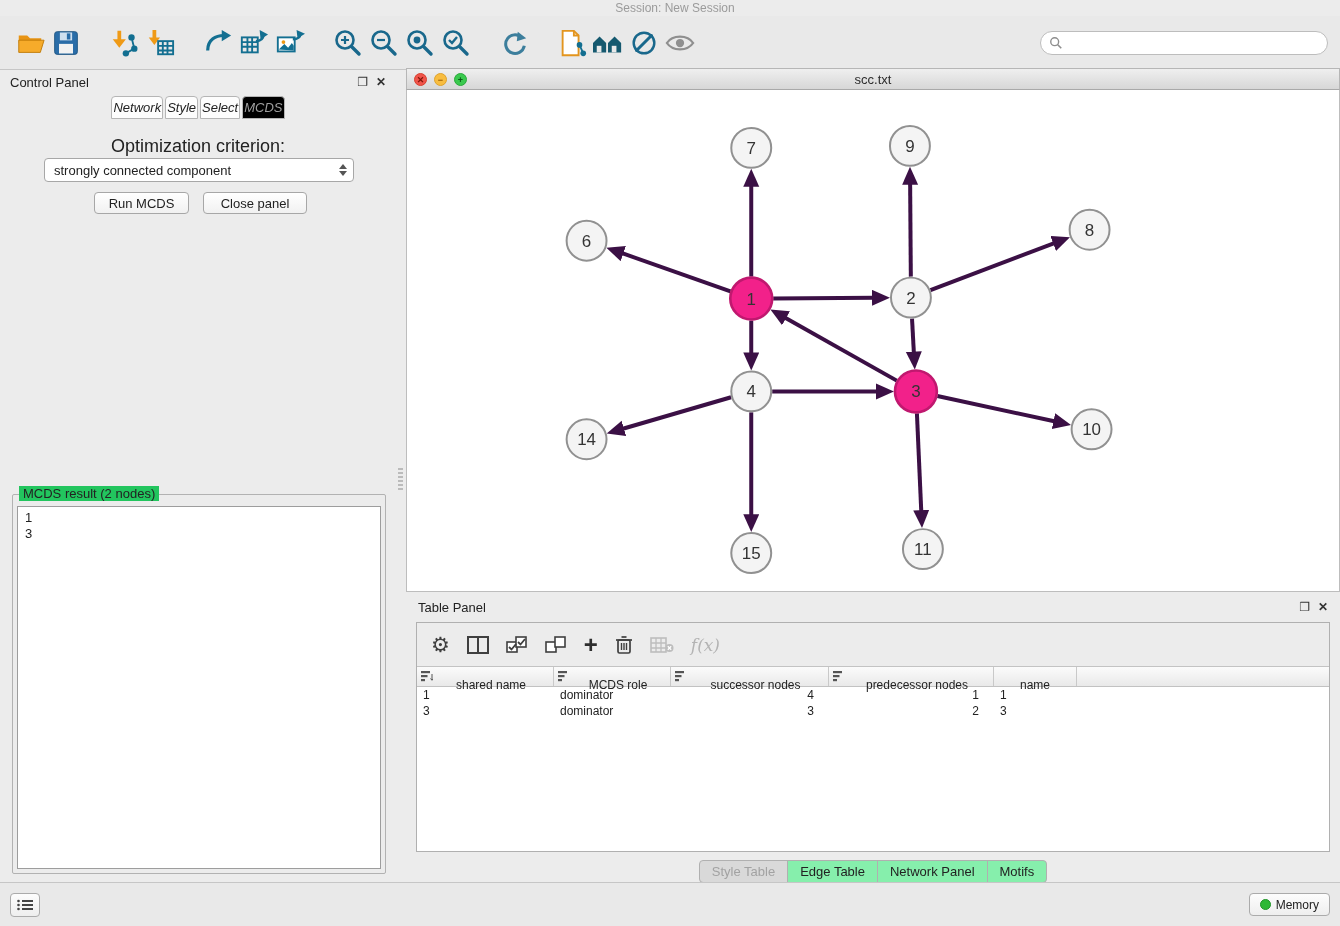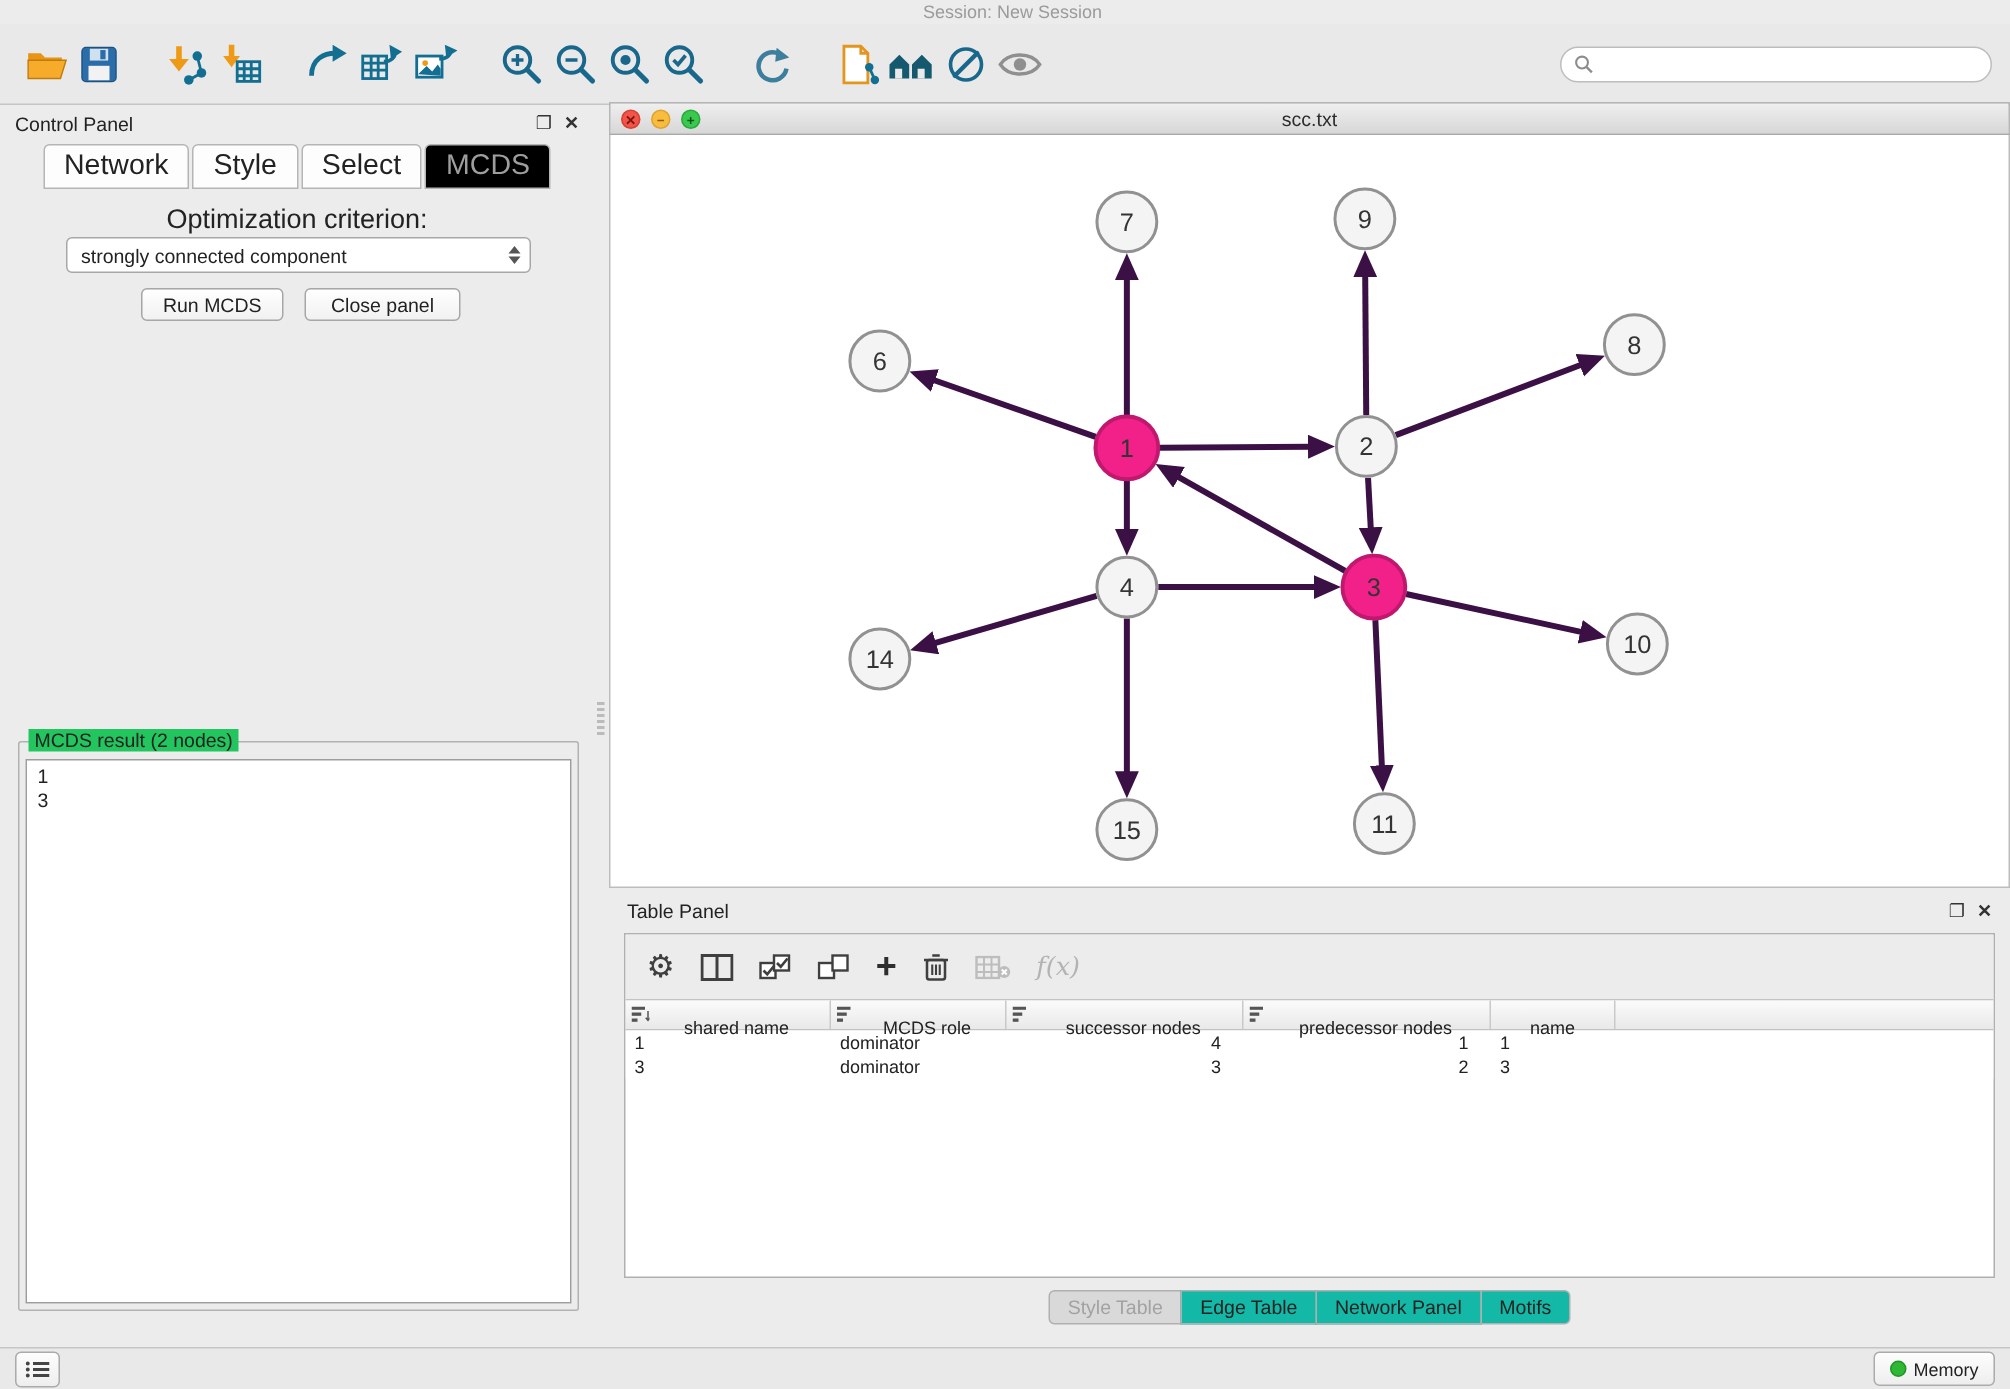--- a/index.html
+++ b/index.html
@@ -22,22 +22,22 @@
   .search-field { margin-left:auto; width:288px; height:24px; background:#fff;
     border:1px solid #bdbdbd; border-radius:12px; display:flex; align-items:center; padding-left:8px; }
   .search-field input { border:none; outline:none; flex:1; font-size:12px; background:transparent;
     font-family:"Liberation Sans",sans-serif; }
   
   .control-panel { position:absolute; left:0; top:70px; width:396px; bottom:36px; background:#ececec; }
   .cp-header { height:24px; display:flex; align-items:center; padding:0 10px; font-size:13px; }
   .panel-winbtns { margin-left:auto; display:flex; gap:8px; align-items:center; }
   .winbtn { font-size:12px; color:#333; cursor:default; line-height:12px; }
   .cp-tabs { position:absolute; top:26px; left:0; right:0; display:flex; justify-content:center; }
-  .cp-tab { font-size:19px; padding:3px 13px; background:#fdfdfd; border:1px solid #b5b5b5;
-    border-radius:4px 4px 0 0; margin:0 1px; color:#222; }
+  .cp-tab { font-size:13px; padding:3px 1px; background:#fdfdfd; border:1px solid #b5b5b5;
+    border-radius:4px 4px 0 0; margin:0 1px; color:#222;font-style:italic; }
   .cp-tab.active { background:#000000; color:#9e9e9e; }
   .opt-label { position:absolute; top:66px; left:0; right:0; text-align:center; font-size:18px; }
   .dropdown { position:absolute; top:88px; left:44px; width:310px; height:24px; background:#fff;
     border:1px solid #a7a7a7; border-radius:4px; display:flex; align-items:center;
     padding:0 4px 0 9px; font-size:13px; }
   .stepper { margin-left:auto; width:13px; display:flex; flex-direction:column; align-items:center; gap:2px; }
   .stepper .up { width:0; height:0; border-left:4px solid transparent; border-right:4px solid transparent; border-bottom:5px solid #555; }
   .stepper .dn { width:0; height:0; border-left:4px solid transparent; border-right:4px solid transparent; border-top:5px solid #555; }
   .cp-btn { position:absolute; top:122px; height:22px; background:linear-gradient(#ffffff,#f1f1f1);
     border:1px solid #a7a7a7; border-radius:4px; font-size:13px; text-align:center;
@@ -82,27 +82,27 @@
   .thead { display:flex; height:20px; background:linear-gradient(#fbfbfb,#e9e9e9);
     border-bottom:1px solid #c2c2c2; font-size:12px; }
   .th { display:flex; align-items:center; border-right:1px solid #c9c9c9; padding:0 4px; position:relative; }
   .th .th-label { flex:1; text-align:center;margin-top:17px; }
   .c0 { width:137px; } .c1 { width:117px; } .c2 { width:158px; } .c3 { width:165px; } .c4 { width:83px; }
   .cfill { flex:1; border-right:none; }
   .trow { display:flex; height:16px; font-size:12px; align-items:center; background:#fff; }
   .td { padding:0 6px; overflow:hidden; white-space:nowrap; }
   .td.num { text-align:right; padding-right:15px; }
   .tp-tabs { position:absolute; bottom:7px; left:0; right:0; display:flex; justify-content:center; }
-  .tp-tab { font-size:13px; padding:3px 12px; background:#14b8a6; border:1px solid #b0b0b0;
+  .tp-tab { font-size:13px; padding:3px 12px; background:#86efac; border:1px solid #b0b0b0;
     margin-left:-1px; color:#222; }
   .tp-tab:first-child { border-radius:4px 0 0 4px; margin-left:0; }
   .tp-tab:last-child { border-radius:0 4px 4px 0; }
   .tp-tab.active { background:#d9d9d9; color:#a2a2a2; }
   
-  .statusbar { position:absolute; left:0; right:0; bottom:0; height:28px; background:#e9e9e9;
+  .statusbar { position:absolute; left:0; right:0; bottom:0; height:44px; background:#e9e9e9;
     border-top:1px solid #c6c6c6; display:flex; align-items:center; padding:0 10px;gap:24px; }
   .status-left-btn { width:30px; height:24px; border:1px solid #ababab; border-radius:4px;
     background:linear-gradient(#fdfdfd,#eee); display:flex; align-items:center; justify-content:center; }
   .memory-btn { margin-left:auto; height:23px; border:1px solid #ababab; border-radius:4px;
     background:linear-gradient(#fdfdfd,#eee); display:flex; align-items:center; gap:5px;
     padding:0 10px; font-size:12px; }
   .memory-dot { width:11px; height:11px; border-radius:50%; background:#2eb836; border:1px solid #209428; }
 </style>
 </head>
 <body>

